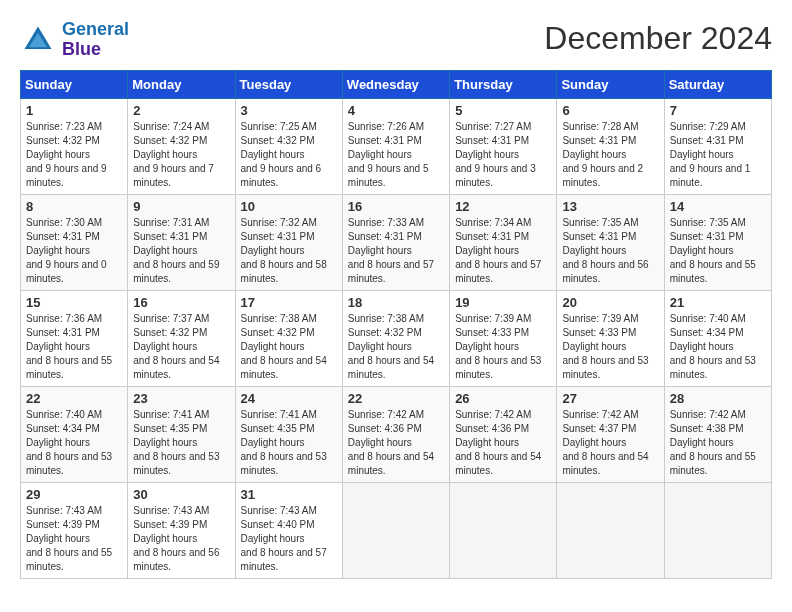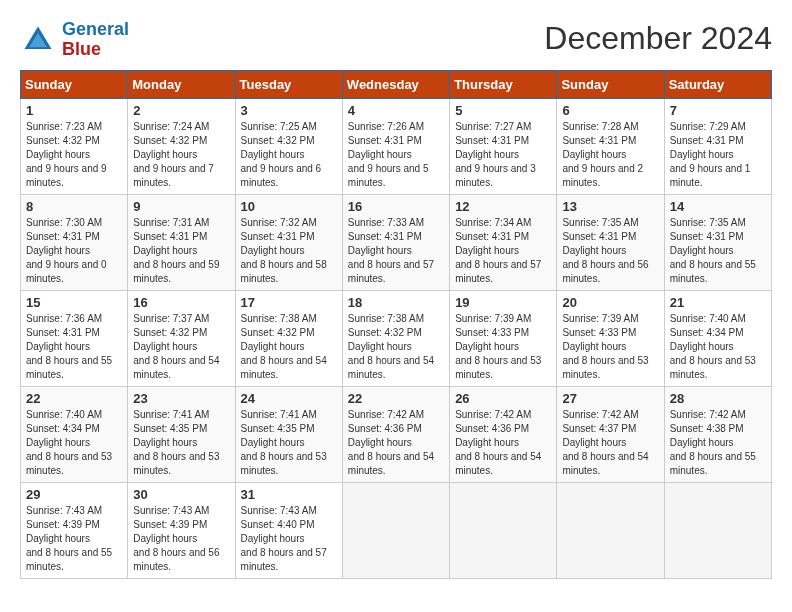--- a/index.html
+++ b/index.html
@@ -44,21 +44,21 @@
     }
     .location {
       font-size: 16px;
       color: #555;
     }
     .calendar {
       width: 100%;
       border-collapse: collapse;
     }
     .calendar th {
-      background: #c2410c;
+      background: #1d4ed8;
       color: #fff;
       padding: 6px 4px;
       font-size: 13px;
       font-weight: bold;
       text-align: left;
       border: 1px solid #1a6faf;
     }
     .calendar td {
       border: 1px solid #ccc;
       vertical-align: top;
@@ -91,21 +91,21 @@
 <body>
 
 <div class="header">
   <div class="logo">
     <svg class="logo-icon" viewBox="0 0 40 40">
       <polygon points="20,5 35,30 5,30" fill="#1a6faf"></polygon>
       <polygon points="20,12 30,28 10,28" fill="#4a9fd4"></polygon>
     </svg>
     <div class="logo-text">
       <div><span>General</span></div>
-      <div><span style="color:#b91c1c">Blue</span></div>
+      <div><span style="color:#4c1d95">Blue</span></div>
     </div>
   </div>
   <div class="title-section">
     <div class="month-title">December 2024</div>
   </div>
 </div>
 
 <table class="calendar">
   <thead>
     <tr>

